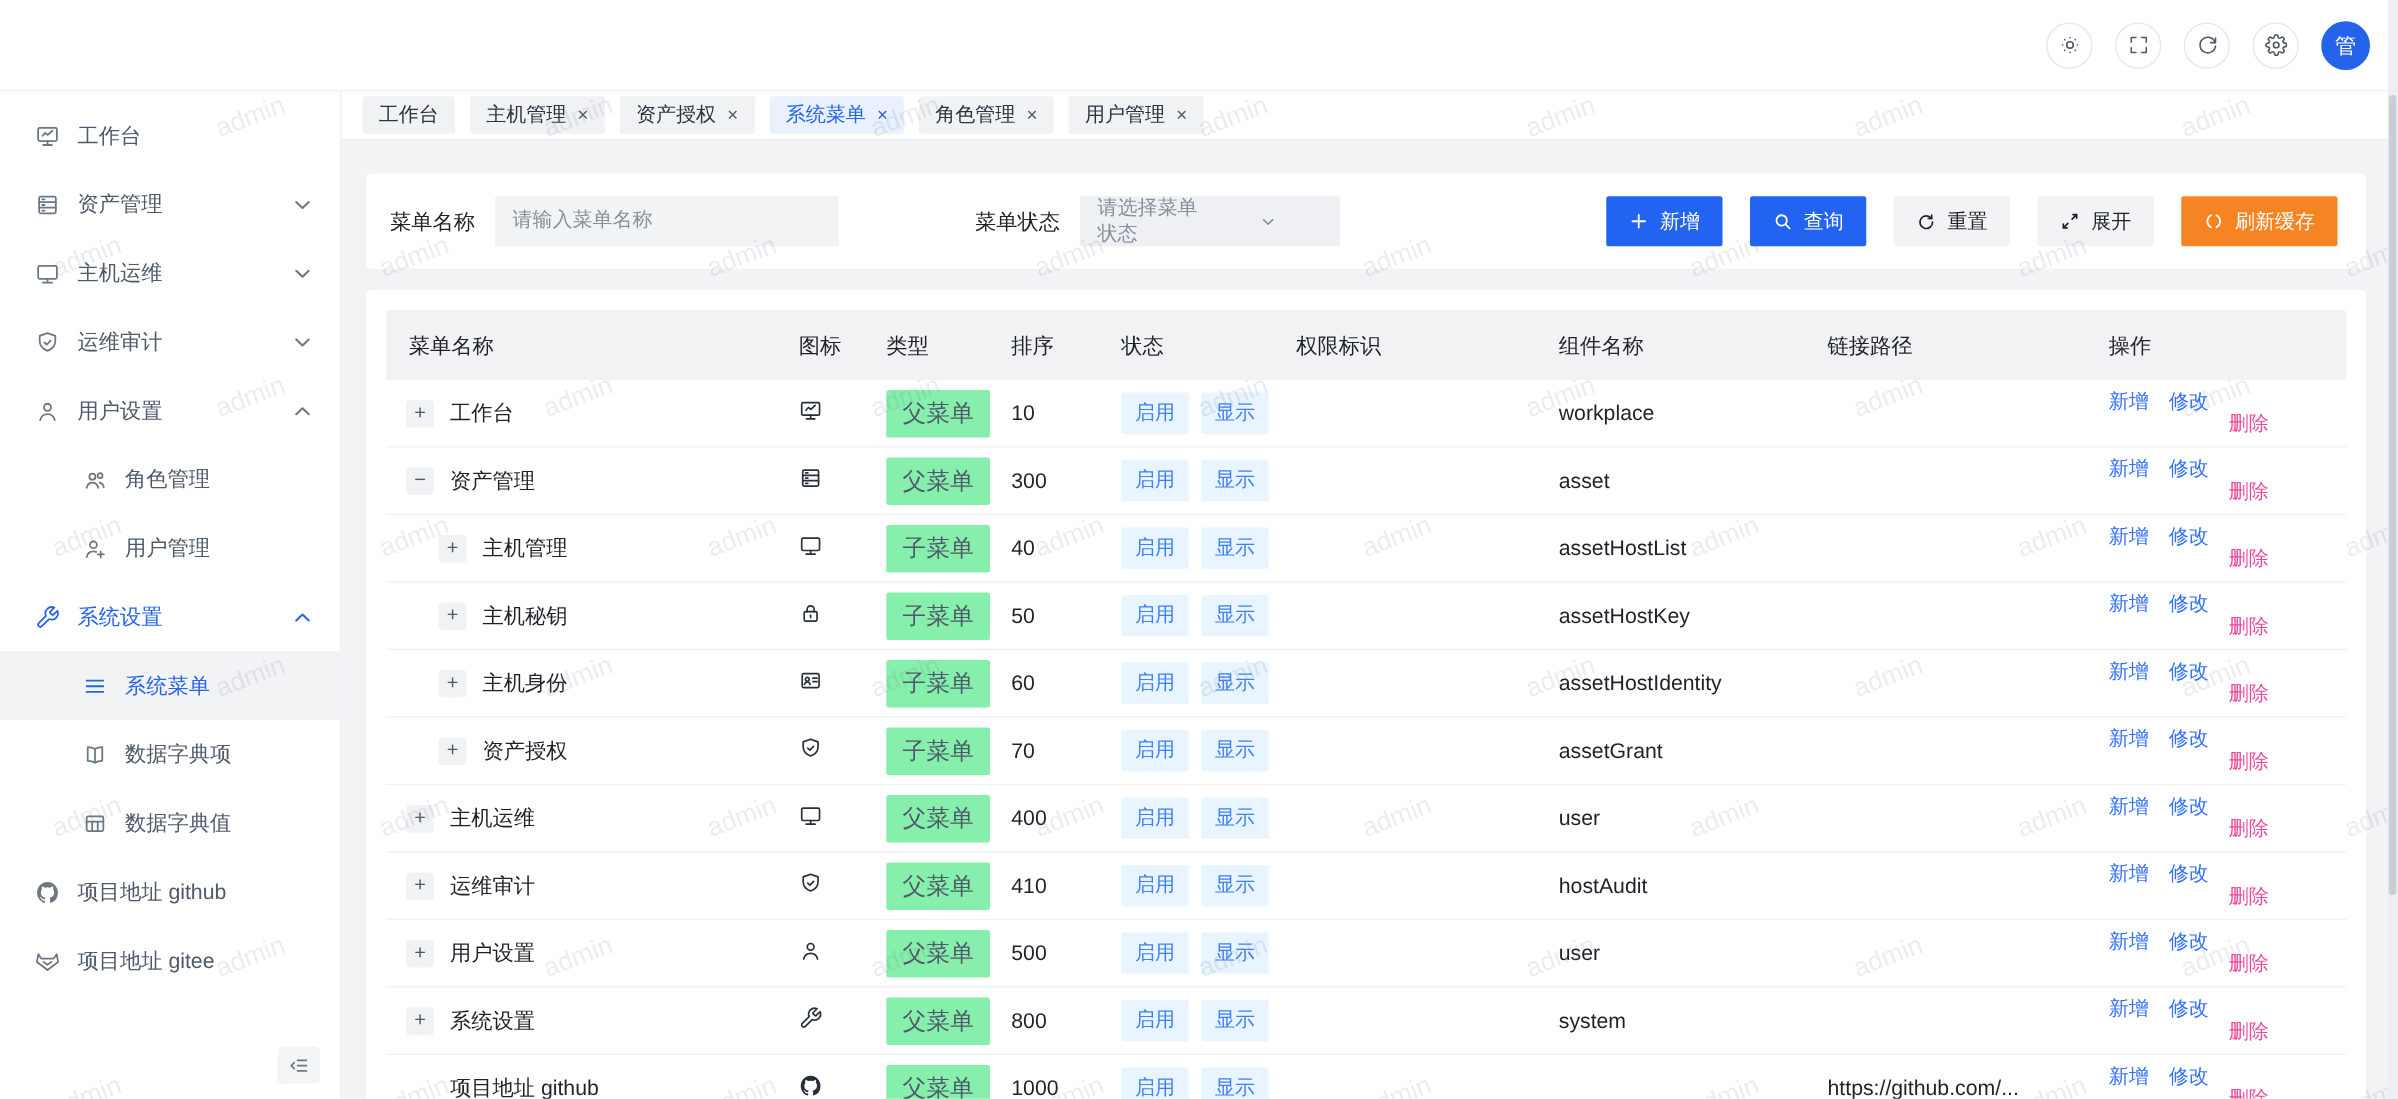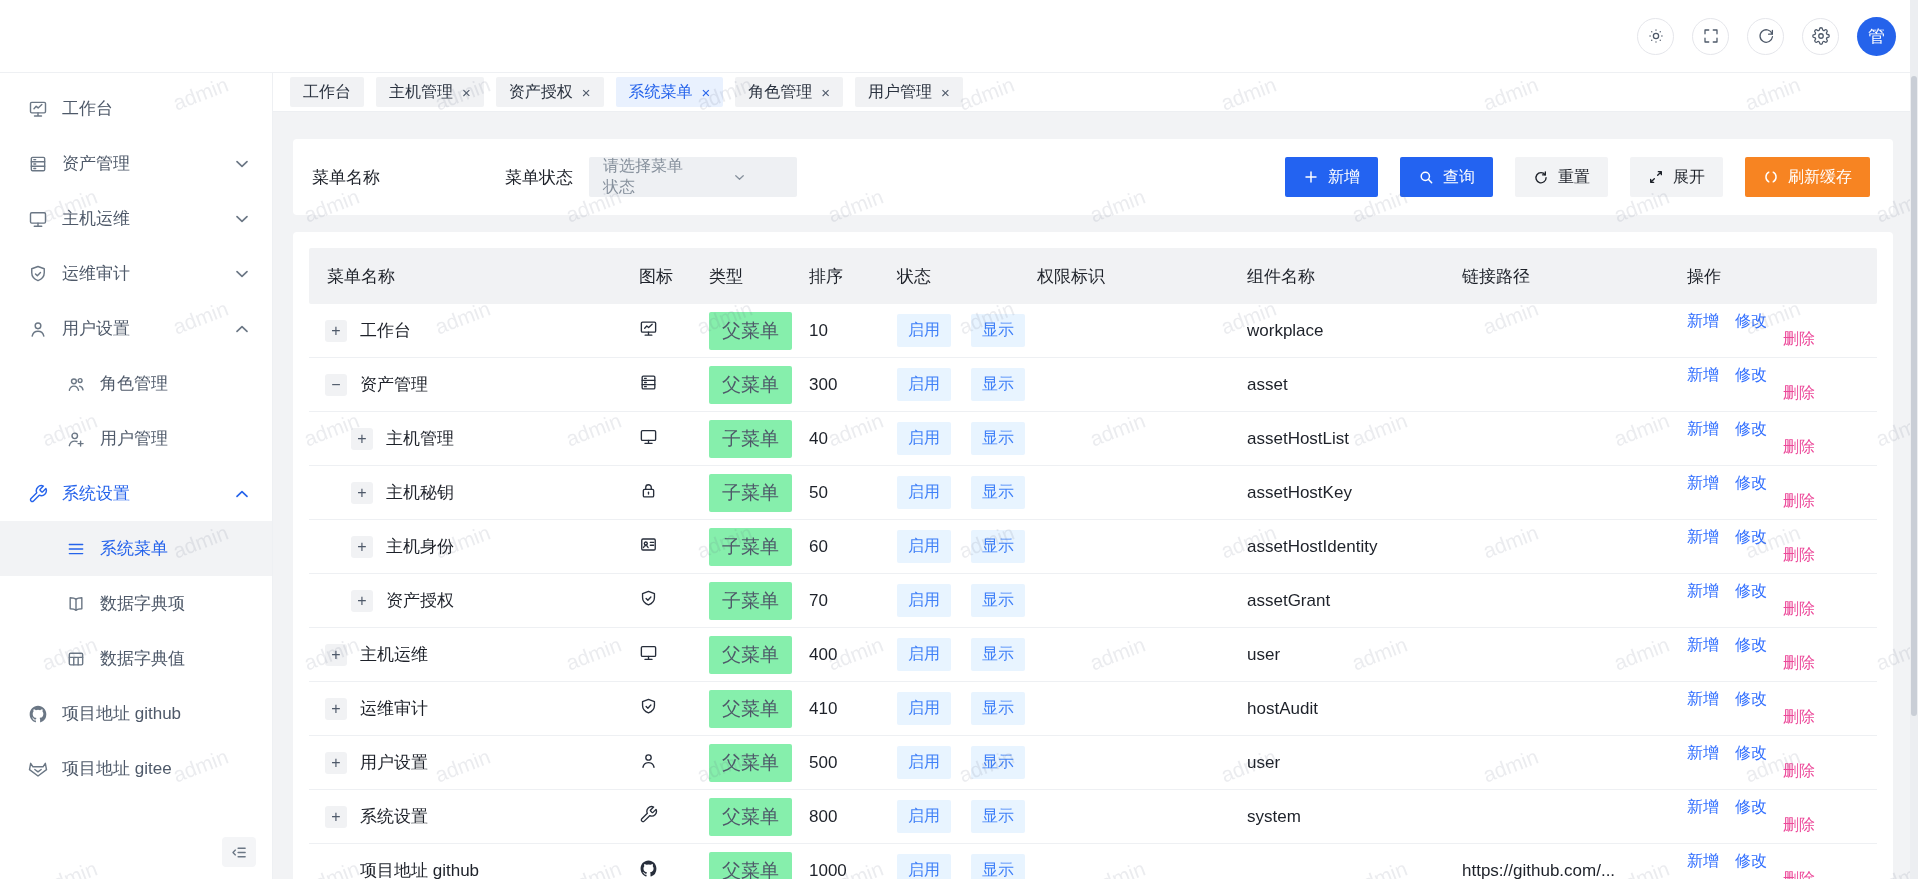--- a/index.html
+++ b/index.html
@@ -61,21 +61,21 @@
   .trow { display:grid; grid-template-columns:330px 70px 100px 88px 140px 210px 215px 225px 1fr; align-items:center; }
   .t-head { background:#f1f2f4; height:56px; font-size:17px; font-weight:500; color:#1d2129; border-radius:2px; }
   .t-head .th:first-child { padding-left:18px; }
   .t-body .trow { height:54px; border-bottom:1px solid #eef0f3; font-size:17px; }
   .cell-name { display:flex; align-items:center; gap:13px; padding-left:16px; }
   .cell-name.ind1 { padding-left:42px; }
   .expander { width:22px; height:22px; flex:0 0 22px; background:#f1f2f4; border-radius:3px; color:#4e5969; font-size:16px; display:flex; align-items:center; justify-content:center; cursor:pointer; }
   .exp-spacer { width:22px; flex:0 0 22px; }
   .cell-icon .icon { width:19px; height:19px; color:#272e3b; }
   .type-tag { display:inline-block; background:#86efac; color:#4e5969; font-size:19px; padding:6px 13px; border-radius:2px; }
-  .status-cell { display:flex; gap:20px; }
+  .status-cell { display:flex; gap:10px; }
   .s-tag { background:#e8f4ff; color:#4080f8; font-size:16px; padding:6px 11px; border-radius:2px; }
   .ops { display:flex; gap:16px; font-size:16px; }
   .ops a { text-decoration:none; cursor:pointer; }
   .op-add, .op-edit { color:#3370ff; }
   .op-del { color:#ec4899;margin-top:18px; }
   .link-cell { color:#1d2129; white-space:nowrap; overflow:hidden; }
 
   
   #watermark { position:fixed; inset:0; pointer-events:none; z-index:60; overflow:hidden; }
   #watermark span { position:absolute; font-size:21px; color:rgba(100,110,128,.13); transform:rotate(-21deg); white-space:nowrap; }
@@ -299,20 +299,21 @@
         <span class="close">×</span>
       </div>
       <div class="tab-chip">
         <span>用户管理</span>
         <span class="close">×</span>
       </div>
     </div>
 
   <div class="filter-card">
     <span class="f-label">菜单名称</span>
+    <input class="f-input" type="text" placeholder="请输入菜单名称" style="">
     <span class="f-label gap-group">菜单状态</span>
     <div class="f-select">
       <span>请选择菜单状态</span>
       <span class="icon" id="sel-chev">
           <svg viewBox="0 0 24 24" fill="none" stroke="currentColor" stroke-width="2" stroke-linecap="round" stroke-linejoin="round">
             <path d="M6 9.2l6 5.6 6-5.6"></path>
           </svg>
         </span>
     </div>
     <div class="toolbar">

